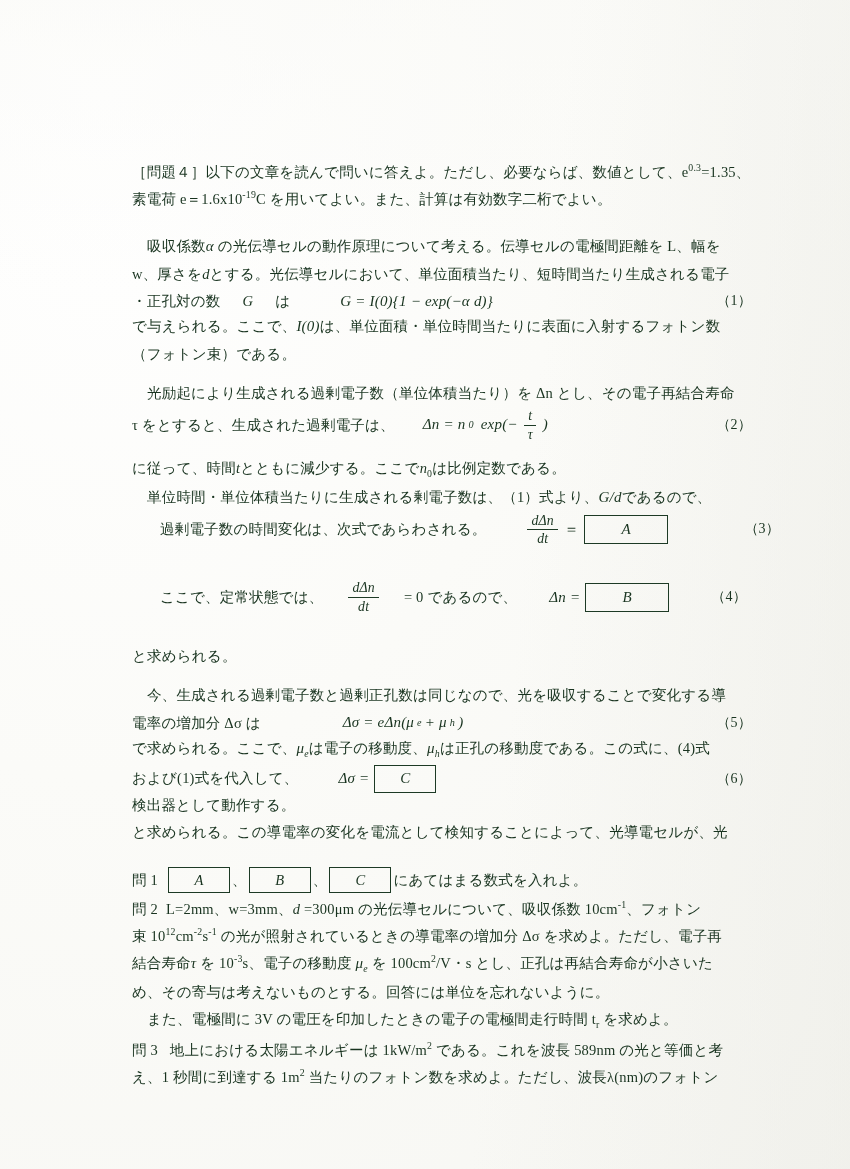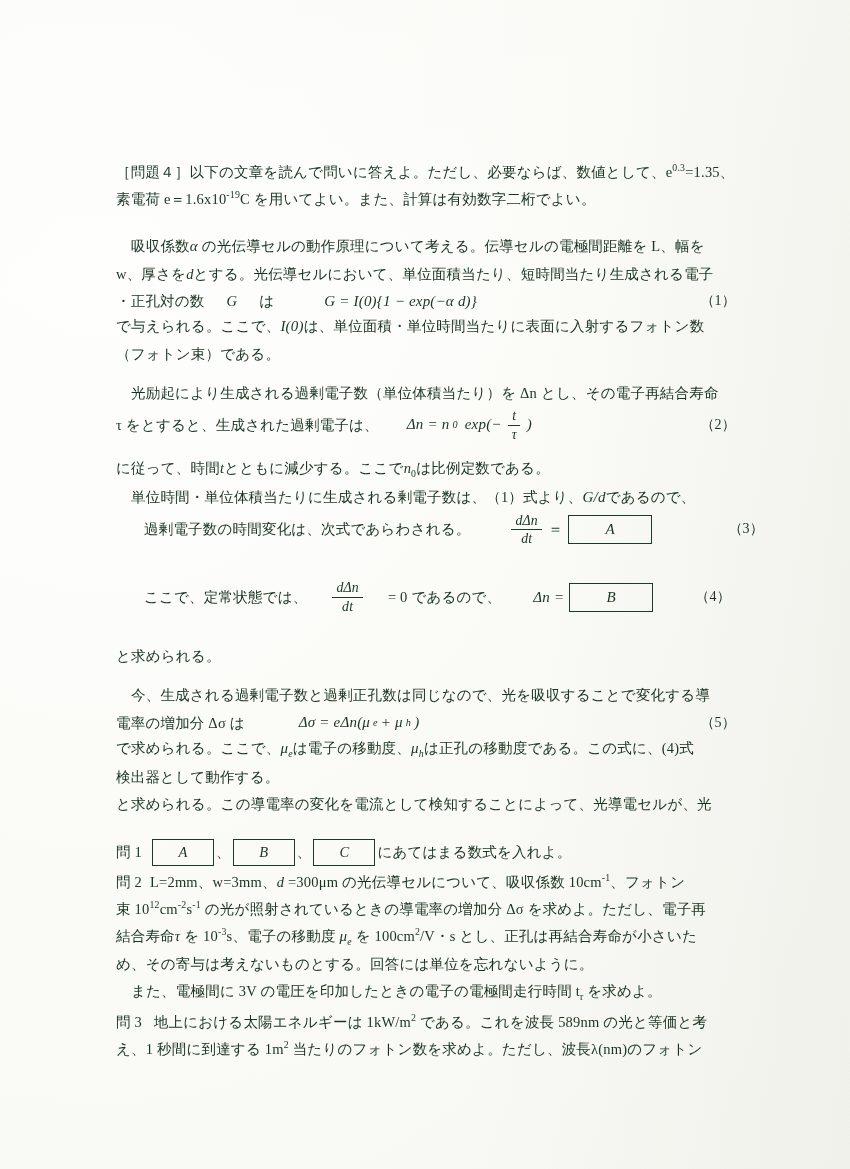--- a/index.html
+++ b/index.html
@@ -24,21 +24,21 @@
   .scan-noise {
     position: absolute;
     inset: 0;
     pointer-events: none;
     background:
       linear-gradient(95deg, rgba(255,255,255,0) 60%, rgba(236,236,230,0.55) 100%),
       linear-gradient(180deg, rgba(250,250,247,0.6) 0%, rgba(255,255,255,0) 25%);
   }
   .content {
     position: absolute;
-    left: 116px;
+    left: 132px;
     top: 160px;
     width: 620px;
     font-size: 14.5px;
     line-height: 1.72;
     letter-spacing: 0.2px;
     color: #18331f;
   }
   p {
     margin: 0 0 2px 0;
     text-align: justify;
@@ -204,34 +204,42 @@
       </span>
       <span class="eq-num" style="margin-left:18px;">（4）</span>
     </p>
 
     <p class="gap-lg" style="margin-top:30px;">と求められる。</p>
 
     <p class="indent1 gap-sm">今、生成される過剰電子数と過剰正孔数は同じなので、光を吸収することで変化する導</p>
 
     <p class="eqline">
       <span>電率の増加分 Δσ は</span>
-      <span class="eq-body math" style="margin-left:32px;">
+      <span class="eq-body math" style="margin-left:60px;">
         <span>Δσ = eΔn(μ</span>
           <span class="sub">e</span>
           <span> + μ</span>
           <span class="sub">h</span>
           <span>)</span>
       </span>
       <span class="eq-num">（5）</span>
     </p>
 
     <p>
       <span>で求められる。ここで、</span><span class="math">μ</span><span class="sub it">e</span><span>は電子の移動度、</span><span class="math">μ</span><span class="sub it">h</span><span>は正孔の移動度である。この式に、(4)式</span>
     </p>
 
+    <p class="eqline">
+      <span>および(1)式を代入して、</span>
+      <span class="eq-body math" style="margin-left:18px;">
+        <span>Δσ =</span>
+          <span class="boxsm">C</span>
+      </span>
+      <span class="eq-num">（6）</span>
+    </p>
 
     <p>検出器として動作する。</p>
     <p>と求められる。この導電率の変化を電流として検知することによって、光導電セルが、光</p>
 
     <p class="gap-md">
       <span class="q-label">問 1</span><span class="boxsm">A</span><span>、</span><span class="boxsm">B</span><span>、</span><span class="boxsm">C</span><span>にあてはまる数式を入れよ。</span>
     </p>
 
     <div class="q-block">
       <p>

